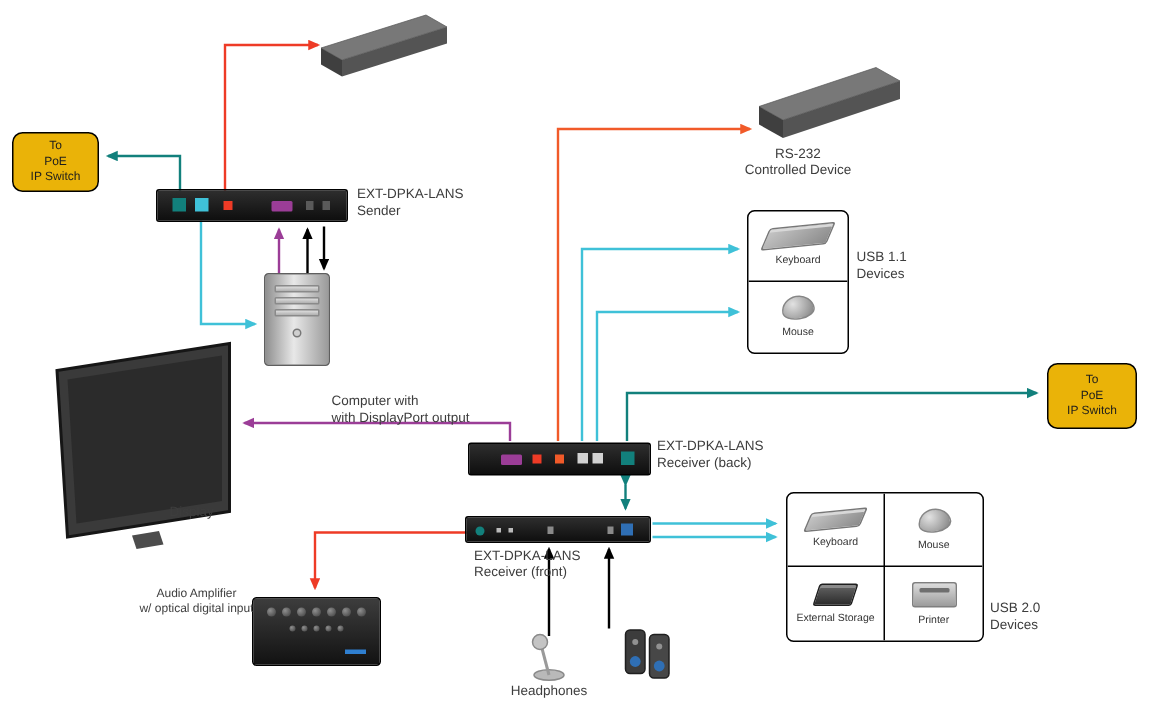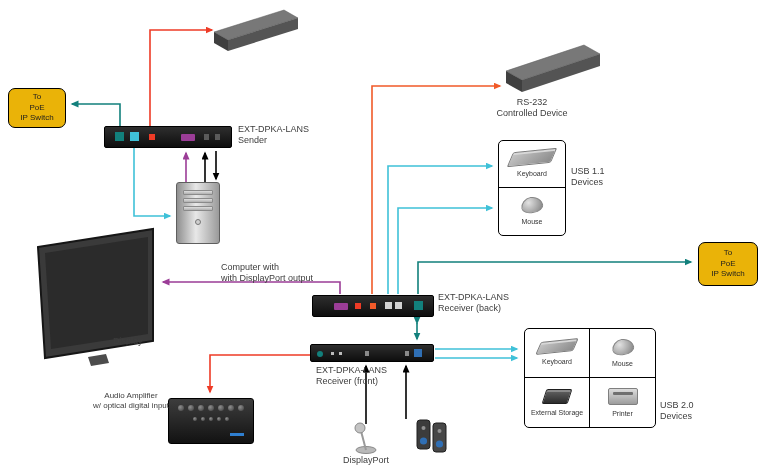--- a/index.html
+++ b/index.html
@@ -212,15 +212,15 @@
   <div class="lbl" style="left:438px; top:292px; width:96px;">EXT-DPKA-LANS
 Receiver (back)</div>
   <div class="lbl" style="left:316px; top:365px; width:96px;">EXT-DPKA-LANS
 Receiver (front)</div>
   <div class="lbl" style="left:571px; top:166px; width:48px;">USB 1.1
 Devices</div>
   <div class="lbl" style="left:660px; top:364px; width:48px;margin-top:36px;">USB 2.0
 Devices</div>
   <div class="lbl c s8" style="left:92px; top:391px; width:78px;">Audio Amplifier
 w/ optical digital input</div>
-  <div class="lbl c" style="left:337px; top:455px; width:58px;">DisplayPort</div>
+  <div class="lbl c" style="left:337px; top:455px; width:58px;">Headphones</div>
 
 </div>
 
 </body></html>

